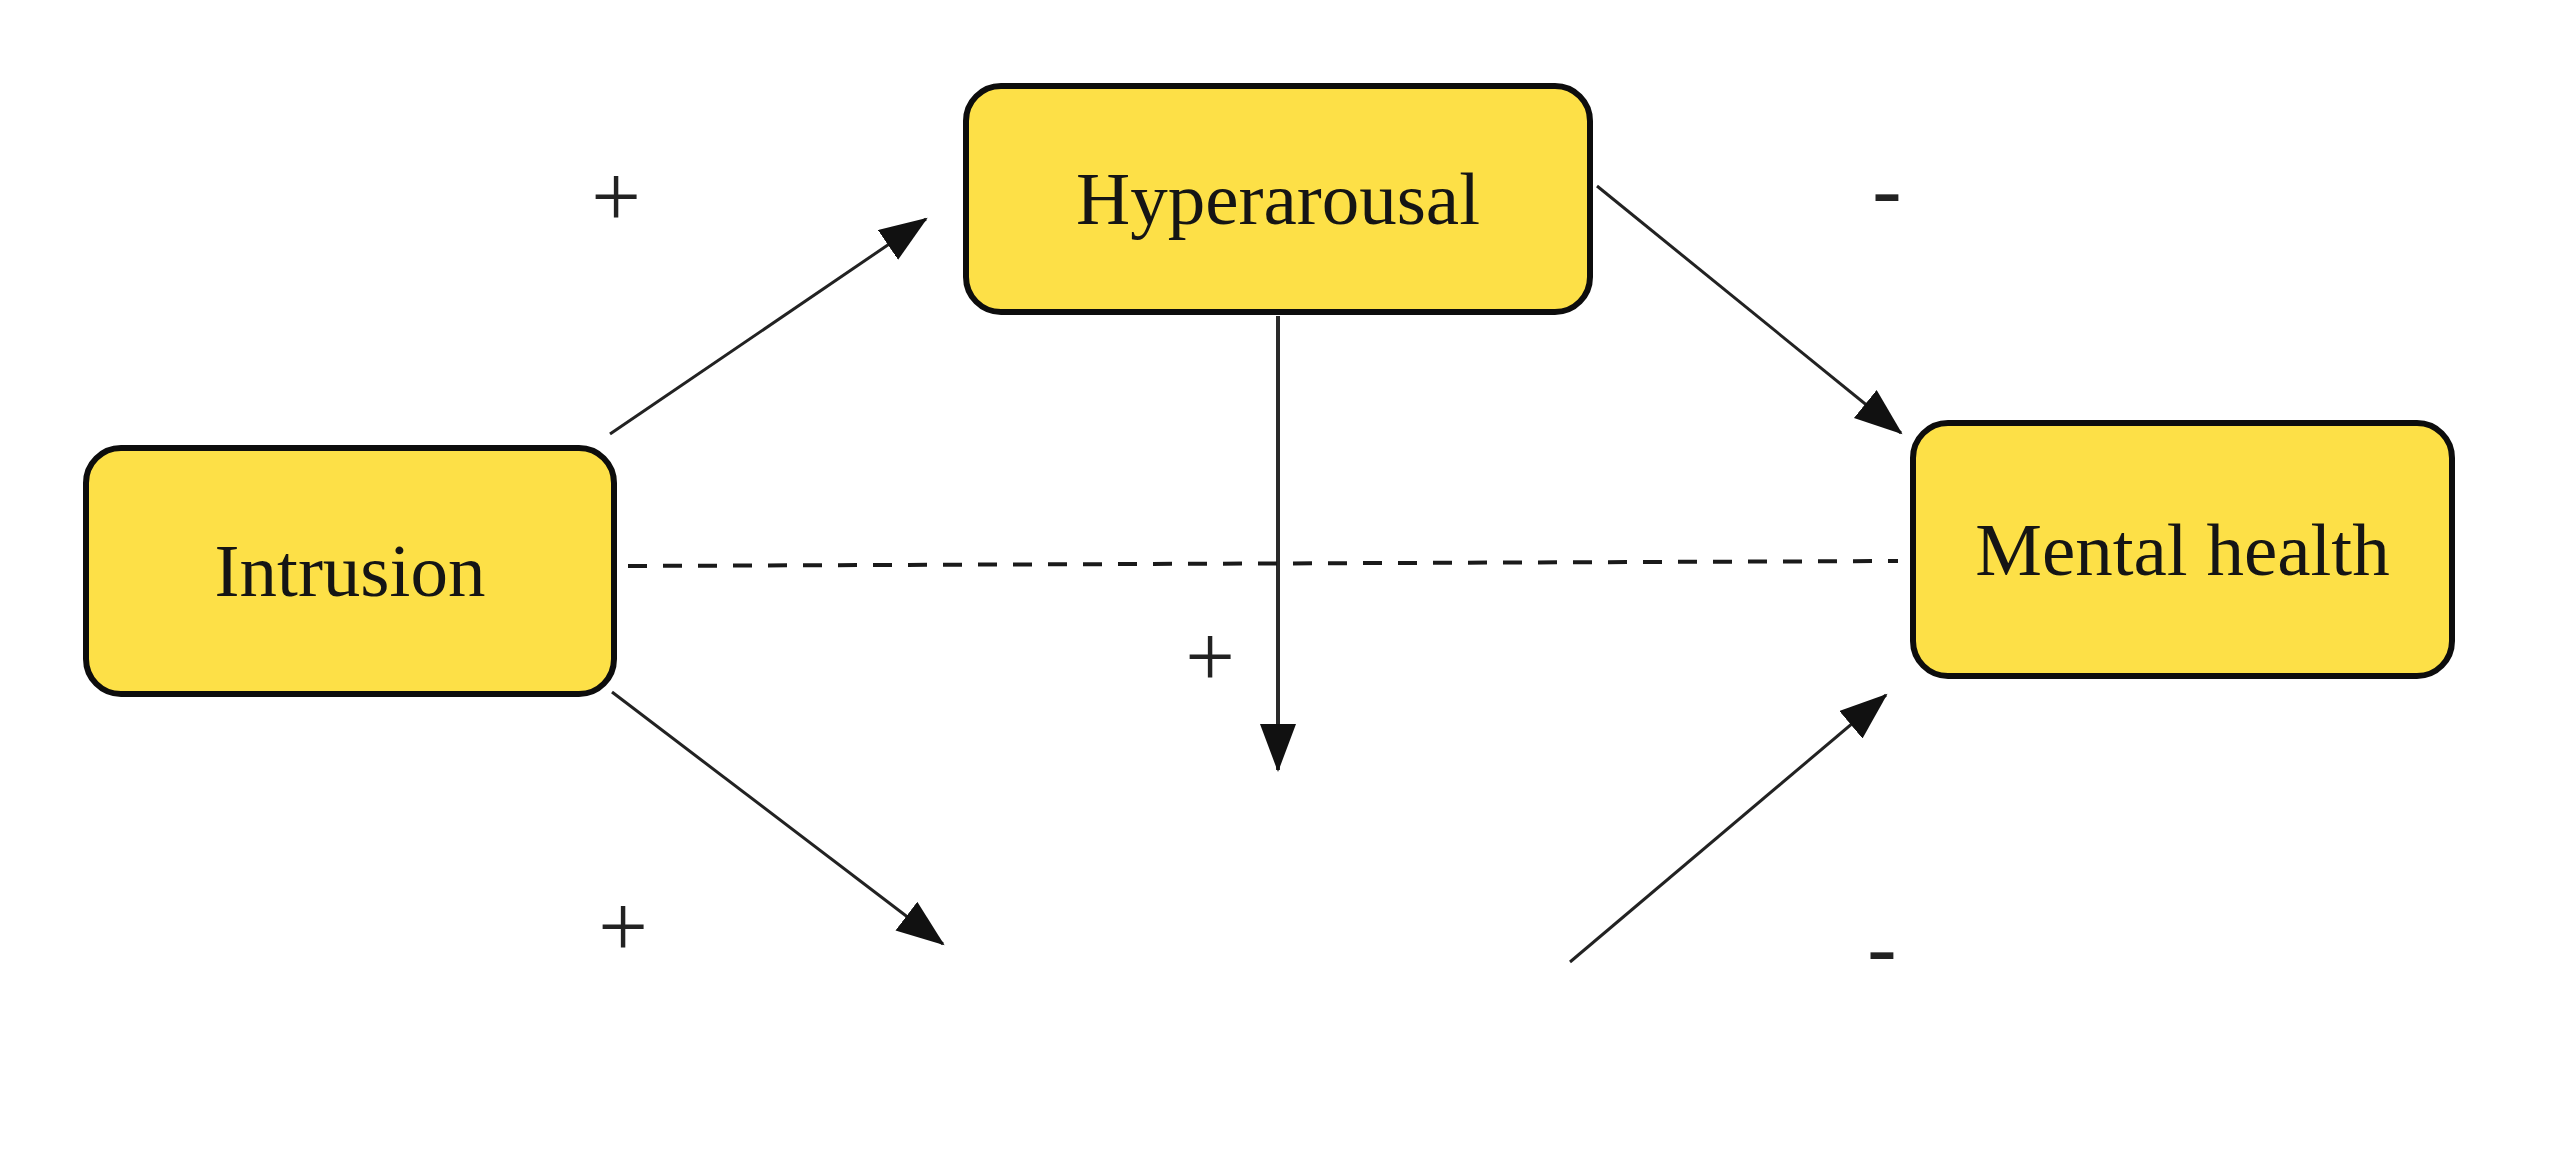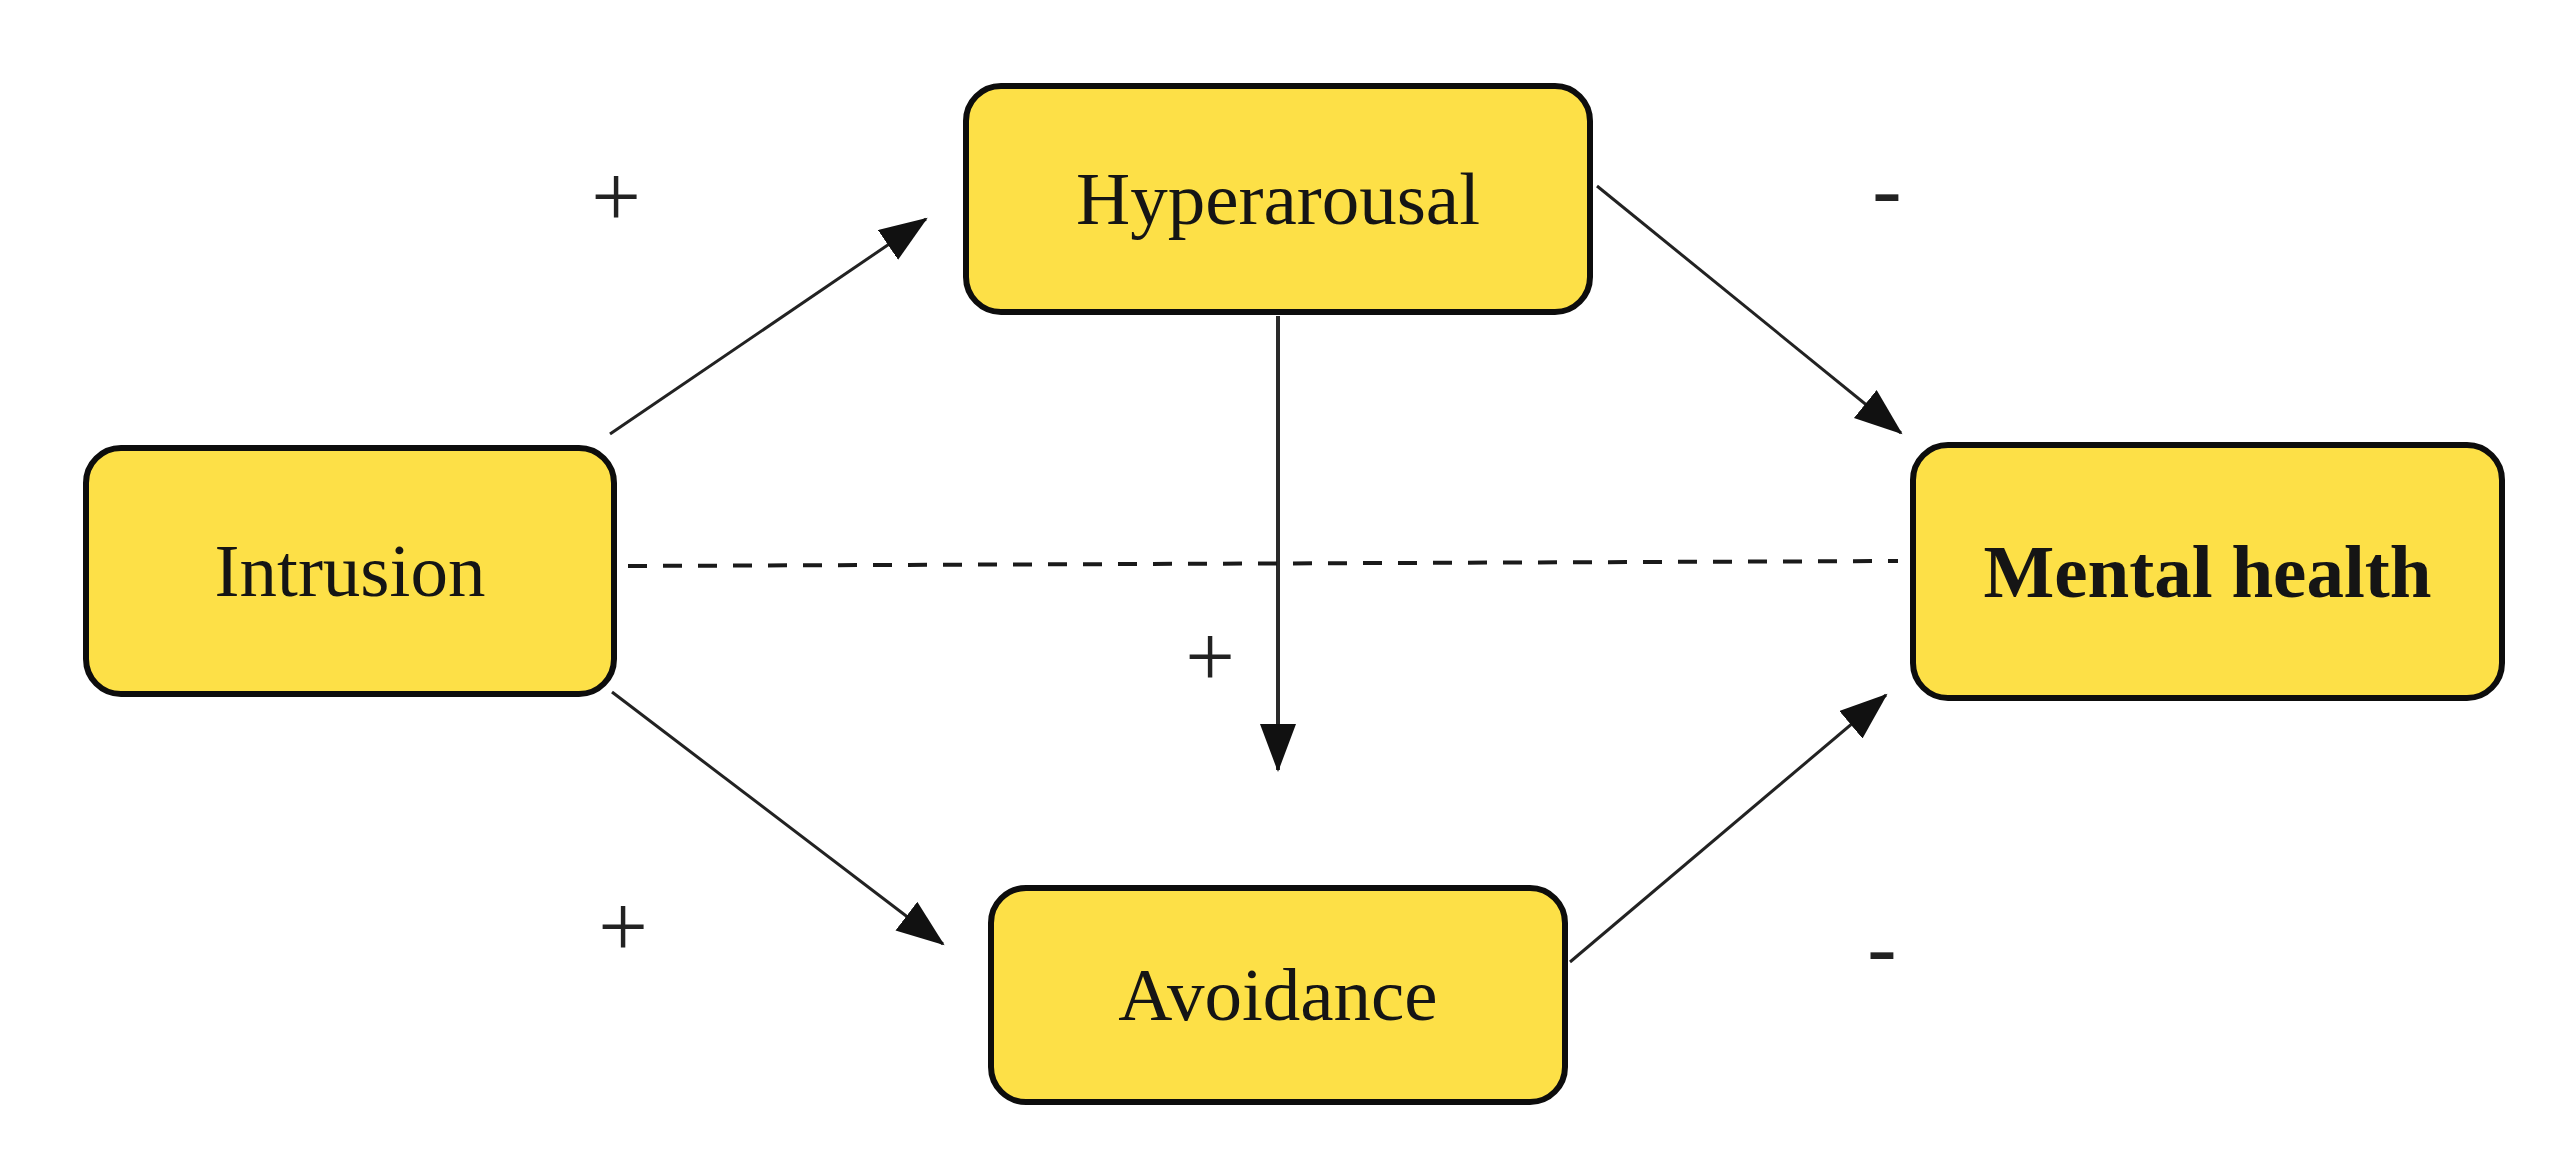--- a/index.html
+++ b/index.html
@@ -32,21 +32,21 @@
     display: flex;
     align-items: center;
     justify-content: center;
     font-size: 75px;
     color: #151515;
     white-space: nowrap;
   }
   .node-intrusion     { left:  83px; top: 445px; width: 534px; height: 252px; }
   .node-hyperarousal  { left: 963px; top:  83px; width: 630px; height: 232px; }
   .node-avoidance     { left: 988px; top: 885px; width: 580px; height: 220px; }
-  .node-mental-health { left:1910px; top: 442px; width: 595px; height: 259px; font-weight: bold; }
+  .node-mental-health { left:1910px; top: 420px; width: 545px; height: 259px; }
   .sign {
     position: absolute;
     transform: translate(-50%, -50%);
     font-size: 88px;
     font-weight: 500;
     color: #222222;
     line-height: 1;
   }
   .sign-plus-upper  { left:  616px; top: 197px; }
   .sign-plus-middle { left: 1210px; top: 657px; }
@@ -76,21 +76,20 @@
 
     <line x1="1278" y1="316" x2="1278" y2="770" stroke="#2a2a2a" stroke-width="4" marker-end="url(#arrowhead)"></line>
 
     <line x1="628" y1="566" x2="1898" y2="561" stroke="#1a1a1a" stroke-width="4" stroke-dasharray="19 16"></line>
   </svg>
 
   <div class="node node-intrusion">Intrusion</div>
 
   <div class="node node-hyperarousal">Hyperarousal</div>
 
-  <div class="node node-avoidance">Avoidance</div>
 
   <div class="node node-mental-health">Mental health</div>
 
   <span class="sign sign-plus-upper">+</span>
 
   <span class="sign sign-plus-lower">+</span>
 
   <span class="sign sign-plus-middle">+</span>
 
   <span class="sign sign-minus-upper">-</span>

